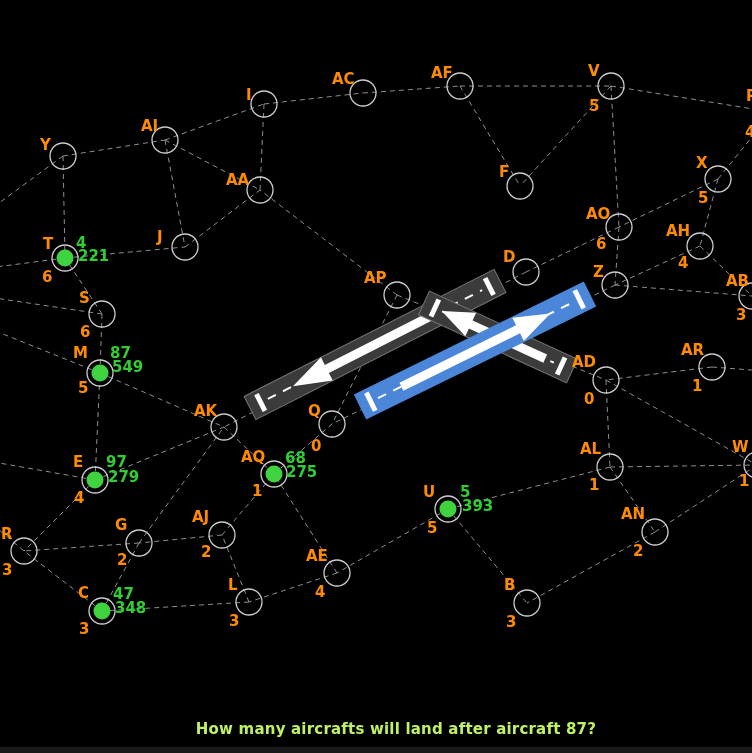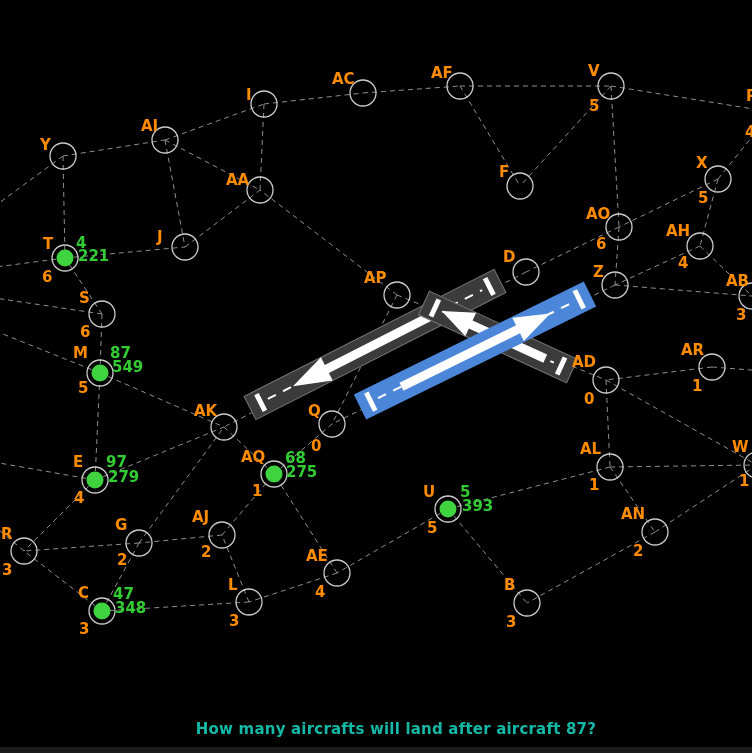--- a/index.html
+++ b/index.html
@@ -1,20 +1,20 @@
 <!DOCTYPE html>
 <html><head>
 <meta charset="utf-8">
 <style>
   html,body{margin:0;padding:0;background:#000;}
   #stage{position:relative;width:752px;height:753px;background:#000;overflow:hidden;
          font-family:"DejaVu Sans","Liberation Sans",sans-serif;}
   #scene{position:absolute;left:0;top:0;}
   #question{position:absolute;left:0;top:720px;width:100%;padding-left:40px;box-sizing:border-box;
-            text-align:center;font-size:15px;font-weight:bold;color:#14b8a6;letter-spacing:0.2px;}
+            text-align:center;font-size:15px;font-weight:bold;color:#bef264;letter-spacing:0.2px;}
   #bottom-bar{position:absolute;left:0;bottom:0;width:100%;height:6px;background:#1a1a1a;}
   text{font-family:"DejaVu Sans","Liberation Sans",sans-serif;font-size:15px;font-weight:bold;}
 </style>
 </head>
 <body>
 
 <div id="stage">
   <svg id="scene" xmlns="http://www.w3.org/2000/svg" width="752" height="753" viewBox="0 0 752 753">
       <line x1="63" y1="156" x2="165" y2="140" stroke="#8f8f8f" stroke-width="1" stroke-dasharray="5 4"></line>
       <line x1="63" y1="156" x2="65" y2="258" stroke="#8f8f8f" stroke-width="1" stroke-dasharray="5 4"></line>

